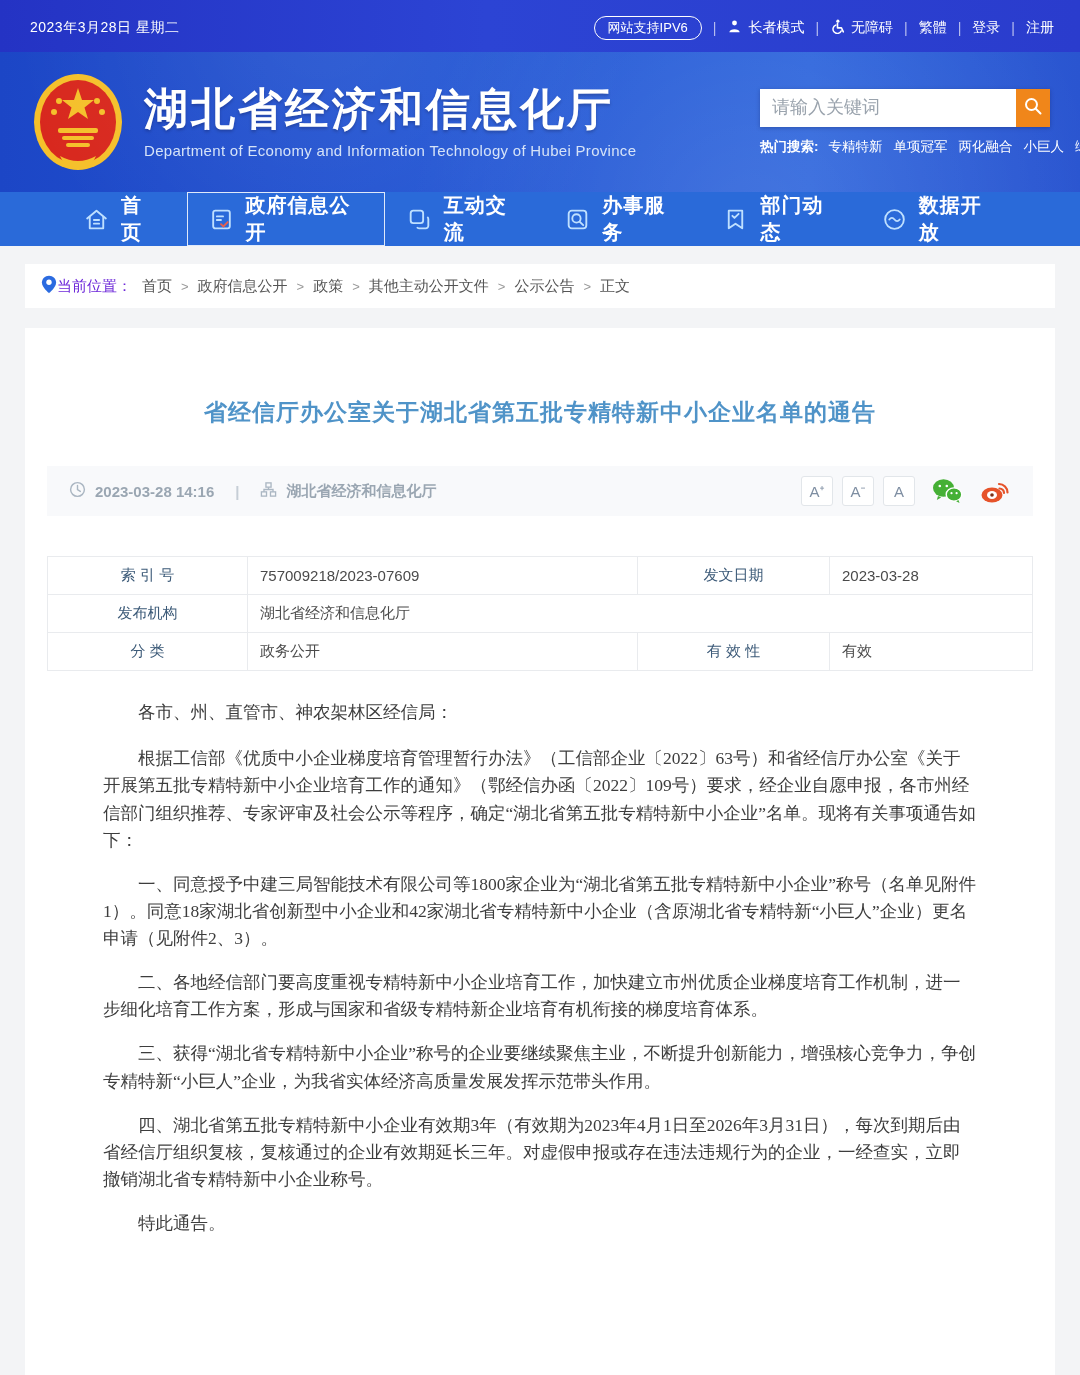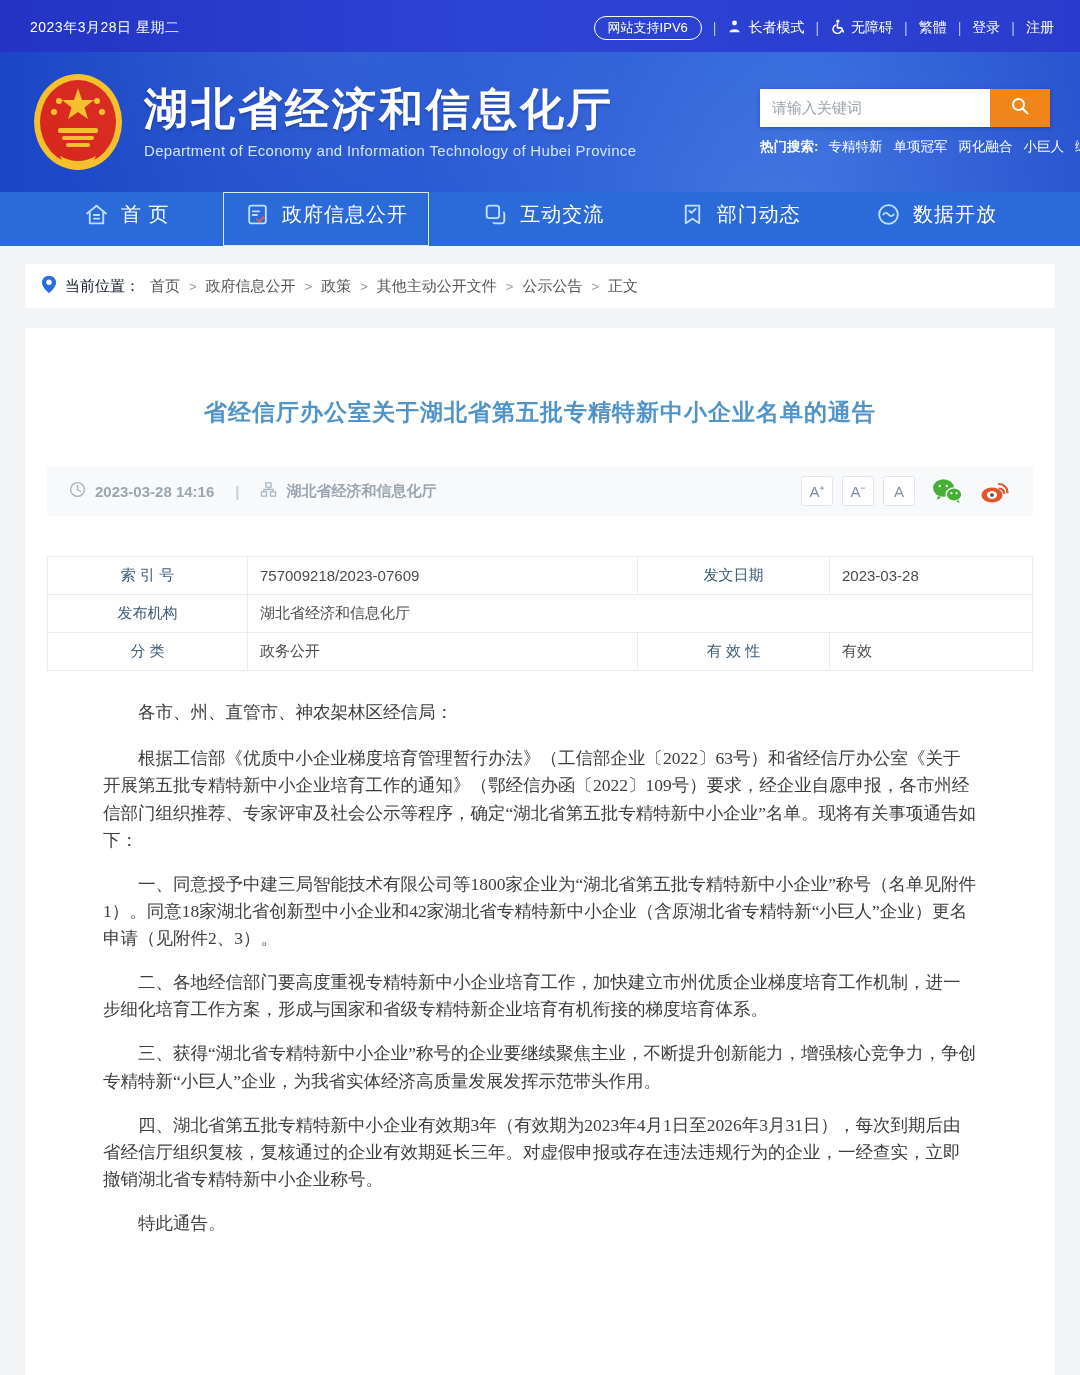--- a/index.html
+++ b/index.html
@@ -48,54 +48,54 @@
   .site-title {
     color:#fff; font-size:44px; font-weight:bold; letter-spacing:3px;
     text-shadow:0 2px 3px rgba(0,0,30,.25);
     line-height:1.1;
   }
   .site-sub { color:#d4e2f8; font-size:15px; margin-top:8px; letter-spacing:.3px; }
 
   .header-right { margin-left:auto; width:290px; position:relative; z-index:1; }
   .search-row { display:flex; height:38px; box-shadow:0 1px 4px rgba(0,0,40,.25); }
   .search-input {
-    flex:1; border:none; outline:none; padding:0 12px; font-size:15px; color:#333;
+    flex:1; border:none; outline:none; padding:0 12px; font-size:18px; color:#333;
     font-family:"Liberation Sans", sans-serif;
   }
   .search-input::placeholder { color:#9aa3ad; }
   .search-btn {
     width:60px; background:#f0861a; border:none; cursor:pointer;
     display:flex; align-items:center; justify-content:center;
   }
   .hot-row { margin-top:11px; display:flex; align-items:center; font-size:13.5px; color:#fff; }
   .hot-label { font-weight:bold; margin-right:10px; white-space:nowrap; }
   .hot-link { margin-right:11px; cursor:pointer; white-space:nowrap; }
 
   
   .nav {
     height:54px; background:#2a6ad9;
     display:flex; justify-content:space-between; align-items:stretch;
     padding:0 62px;
   }
   .nav-item {
-    display:flex; gap:11px;
-    color:#fff; font-size:20px; font-weight:normal; letter-spacing:1px;
+    display:flex; align-items:center; gap:11px;
+    color:#fff; font-size:20px; font-weight:bold; letter-spacing:1px;
     padding:8px 20px; cursor:pointer; border:1px solid transparent;
   }
   .nav-item.active { border:1px solid rgba(255,255,255,.85); }
   .nav-item svg { display:block; }
 
   
   .page-bg { padding:18px 25px 0; }
   .crumb-card {
     background:#fff; height:44px;
     display:flex; align-items:center;
     padding:0 16px; font-size:15px; color:#555;
   }
-  .crumb-label { margin-left:8px; margin-right:10px; color:#0f172a; }
+  .crumb-label { margin-left:0; margin-right:10px; color:#6d28d9; }
   .crumb-item { cursor:pointer; }
   .crumb-sep { margin:0 9px; color:#999; font-size:13px; }
 
   .main-card { background:#fff; margin-top:20px; min-height:1067px; padding:68px 22px 40px; box-sizing:border-box; }
 
   .article-title {
     text-align:center; color:#4f93c8; font-size:23px; font-weight:bold;
     letter-spacing:1px; line-height:1.4;
   }
 
@@ -244,20 +244,30 @@
     <span>政府信息公开</span>
   </div>
   <div class="nav-item">
     <span>
       <svg width="27" height="27" viewBox="0 0 26 26" fill="none" stroke="#bfe0ff" stroke-width="1.8" stroke-linejoin="round">
           <rect x="4.5" y="4.5" width="12" height="12" rx="2.5"></rect>
           <path d="M20.5 10.5 a2.5 2.5 0 0 1 1 2 v6.5 a2.5 2.5 0 0 1 -2.5 2.5 h-6.5 a2.5 2.5 0 0 1 -2 -1"></path>
         </svg>
     </span>
     <span>互动交流</span>
+  </div>
+  <div class="nav-item">
+    <span>
+      <svg width="27" height="27" viewBox="0 0 26 26" fill="none" stroke="#bfe0ff" stroke-width="1.8" stroke-linecap="round" stroke-linejoin="round">
+          <rect x="4.5" y="4.5" width="17" height="17" rx="3"></rect>
+          <circle cx="12" cy="12" r="4"></circle>
+          <path d="M15 15 l3.5 3.5"></path>
+        </svg>
+    </span>
+    <span>办事服务</span>
   </div>
   <div class="nav-item">
     <span>
       <svg width="27" height="27" viewBox="0 0 26 26" fill="none" stroke="#bfe0ff" stroke-width="1.8" stroke-linecap="round" stroke-linejoin="round">
           <path d="M6.5 4.5 h13 v17 l-6.5 -4.5 l-6.5 4.5 z"></path>
           <path d="M10 9.5 l2 2 l4 -4"></path>
         </svg>
     </span>
     <span>部门动态</span>
   </div>

